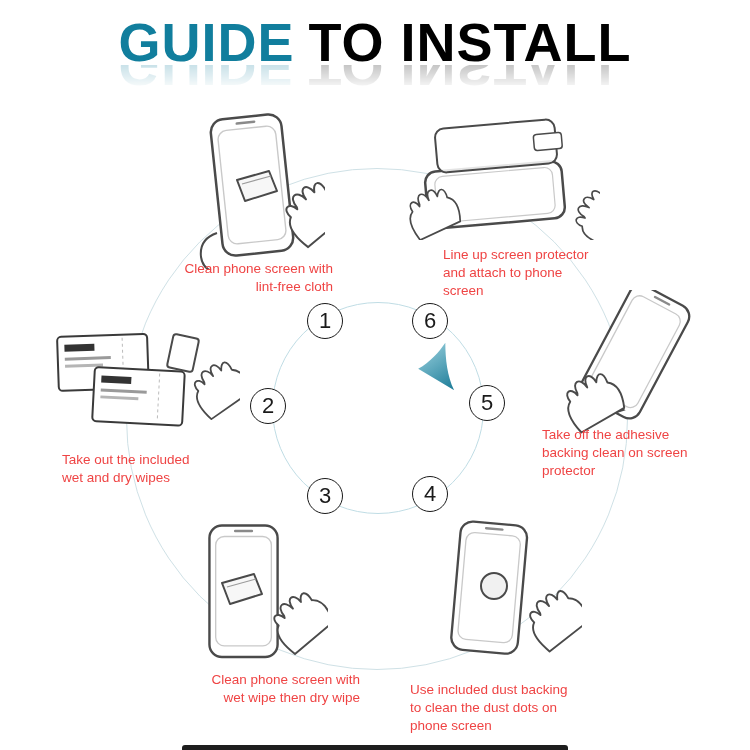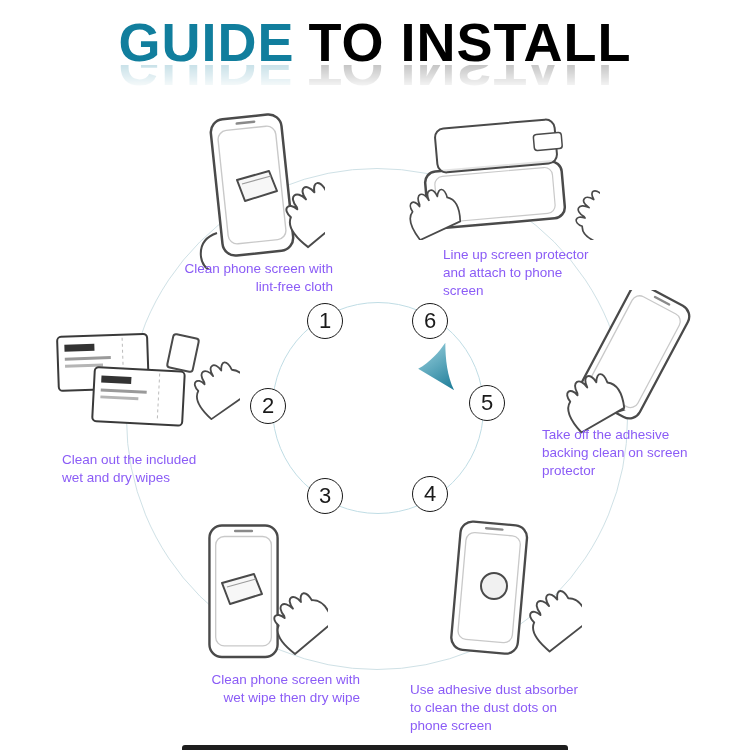--- a/index.html
+++ b/index.html
@@ -37,21 +37,21 @@
   .num-badge {
     position:absolute; width:36px; height:36px; box-sizing:border-box;
     border:1.7px solid #1a1a1a; border-radius:50%; background:#fff;
     display:flex; align-items:center; justify-content:center;
     font-size:22px; font-weight:400; z-index:4;
   }
 
   
   .caption {
     position:absolute; font-size:13.5px; line-height:1.32; white-space:pre-line;
-    color:#8b5cf6; z-index:3;
+    color:#ef4444; z-index:3;
   }
   .caption.center { text-align:right; }
 
   
   .illus { position:absolute; z-index:2; }
   .illus svg { display:block; width:100%; height:100%; }
 
   
   .pointer-arrow { position:absolute; left:418px; top:340px; width:46px; height:50px; z-index:5; }
 
@@ -200,25 +200,25 @@
         </g>
       <circle cx="62" cy="66" r="13" fill="#f1f1f1" stroke="#4a4a4a" stroke-width="2"></circle>
       <g transform="translate(78,90) rotate(-38) scale(0.95)">
           <use href="#hand"></use>
         </g>
     </svg>
   </div>
 
   <div class="caption center" style="left:148px; top:260px; width:185px;">Clean phone screen with
 lint-free cloth</div>
-  <div class="caption" style="left:62px; top:451px; width:170px;">Clean out the included
+  <div class="caption" style="left:62px; top:451px; width:170px;">Take out the included
 wet and dry wipes</div>
   <div class="caption center" style="left:165px; top:671px; width:195px;">Clean phone screen with
 wet wipe then dry wipe</div>
-  <div class="caption" style="left:410px; top:681px; width:210px;">Use adhesive dust absorber
+  <div class="caption" style="left:410px; top:681px; width:210px;">Use included dust backing
 to clean the dust dots on
 phone screen</div>
   <div class="caption" style="left:542px; top:426px; width:170px;">Take off the adhesive
 backing clean on screen
 protector</div>
   <div class="caption" style="left:443px; top:246px; width:165px;">Line up screen protector
 and attach to phone
 screen</div>
 
   <div class="bottom-sliver"></div>

